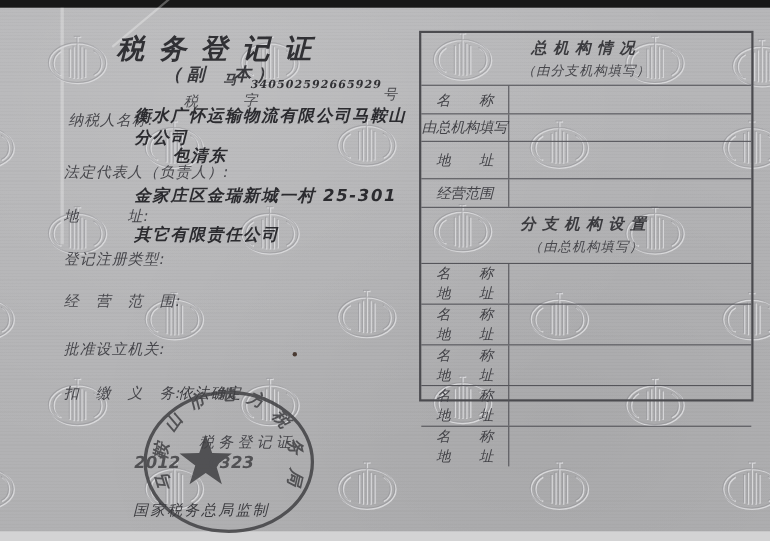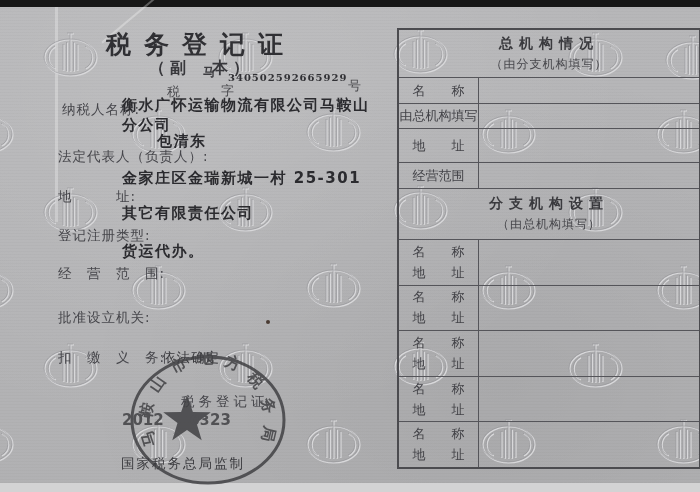--- a/index.html
+++ b/index.html
@@ -5,20 +5,21 @@
   html,body{margin:0;padding:0;background:#888;}
   .page{
     position:relative;width:700px;height:492px;overflow:hidden;
     font-family:"DejaVu Sans","Liberation Sans",sans-serif;
     background:
       radial-gradient(ellipse at 28% 18%, rgba(255,255,255,0.10), transparent 62%),
       radial-gradient(ellipse at 72% 78%, rgba(0,0,0,0.05), transparent 60%),
       repeating-linear-gradient(0deg, rgba(0,0,0,0.02) 0 1px, transparent 1px 3px),
       linear-gradient(#b7b7b9,#b1b1b3);
     color:#3c3c40;
+    font-style:italic;
   }
   .topbar{position:absolute;left:0;top:0;width:700px;height:7px;background:#171717;}
   .bottomstrip{position:absolute;left:0;top:483px;width:700px;height:9px;background:#d3d3d4;}
   .crease-v{position:absolute;left:55px;top:7px;width:3px;height:215px;background:rgba(255,255,255,0.28);}
   .crease-d{position:absolute;left:92px;top:14px;width:86px;height:2px;background:rgba(255,255,255,0.30);transform:rotate(-40deg);}
   .speck{position:absolute;left:266px;top:320px;width:4px;height:4px;border-radius:50%;background:#4a3b33;}
   .wm{position:absolute;left:0;top:0;pointer-events:none;}
 
   .abs{position:absolute;white-space:nowrap;}
   .title{left:106px;top:28px;font-size:25px;font-weight:700;letter-spacing:13px;color:#303034;}
@@ -31,21 +32,21 @@
 
   .lbl{font-size:13.5px;color:#46464b;letter-spacing:1px;margin-left:42px;}
   .val{font-size:15px;font-weight:700;color:#2b2b2f;letter-spacing:1.5px;}
   .pre{white-space:pre-line;line-height:20px;}
 
   .stamp{position:absolute;left:118px;top:352px;z-index:5;opacity:0.85;}
   .issuing{z-index:3;}
   .footer{left:121px;top:455px;font-size:13.5px;letter-spacing:2px;color:#3b3b3f;z-index:6;}
 
   .table{
-    position:absolute;left:397px;top:28px;width:304px;height:441px;
+    position:absolute;left:381px;top:28px;width:304px;height:337px;
     border:2px solid #4b4b4f;box-sizing:border-box;
     display:flex;flex-direction:column;
   }
   .trow{display:flex;border-top:1px solid #55555a;box-sizing:border-box;gap:32px;}
   .trow:first-child{border-top:none;}
   .thead{flex:0 0 auto;display:flex;flex-direction:column;align-items:center;justify-content:center;border-top:1px solid #55555a;}
   .thead:first-child{border-top:none;}
   .thead .t1{font-size:14px;font-weight:700;letter-spacing:6px;color:#3a3a3e;}
   .thead .t2{font-size:12px;letter-spacing:1px;color:#46464b;margin-top:3px;}
   .tlabel{flex:0 0 80px;border-right:1px solid #55555a;display:flex;align-items:center;justify-content:center;font-size:13px;color:#424247;box-sizing:border-box;}
@@ -142,21 +143,20 @@
 
   <div class="abs val" style="left:157px;top:132px;">包清东</div>
   <div class="abs lbl" style="left:16px;top:148px;">法定代表人（负责人）:</div>
 
   <div class="abs val" style="left:122px;top:169px;">金家庄区金瑞新城一村 25-301</div>
   <div class="abs val" style="left:122px;top:204px;">其它有限责任公司</div>
 
   <div class="abs lbl" style="left:16px;top:188px;">地　　　址:</div>
   <div class="abs lbl" style="left:16px;top:227px;">登记注册类型:</div>
 
-  <div class="abs val" style="left:122px;top:242px;">货运代办。</div>
   <div class="abs lbl" style="left:16px;top:265px;">经　营　范　围:</div>
 
   <div class="abs lbl" style="left:16px;top:349px;">扣　缴　义　务:</div>
 
   <div class="abs lbl" style="left:16px;top:309px;">批准设立机关:</div>
   <div class="abs lbl" style="left:120px;top:349px;color:#38383c;">依法确定</div>
 
   <div class="abs lbl issuing" style="left:139px;top:393px;letter-spacing:4px;">税务登记证</div>
 
   <svg class="stamp" width="180" height="140" viewBox="0 0 180 140">

